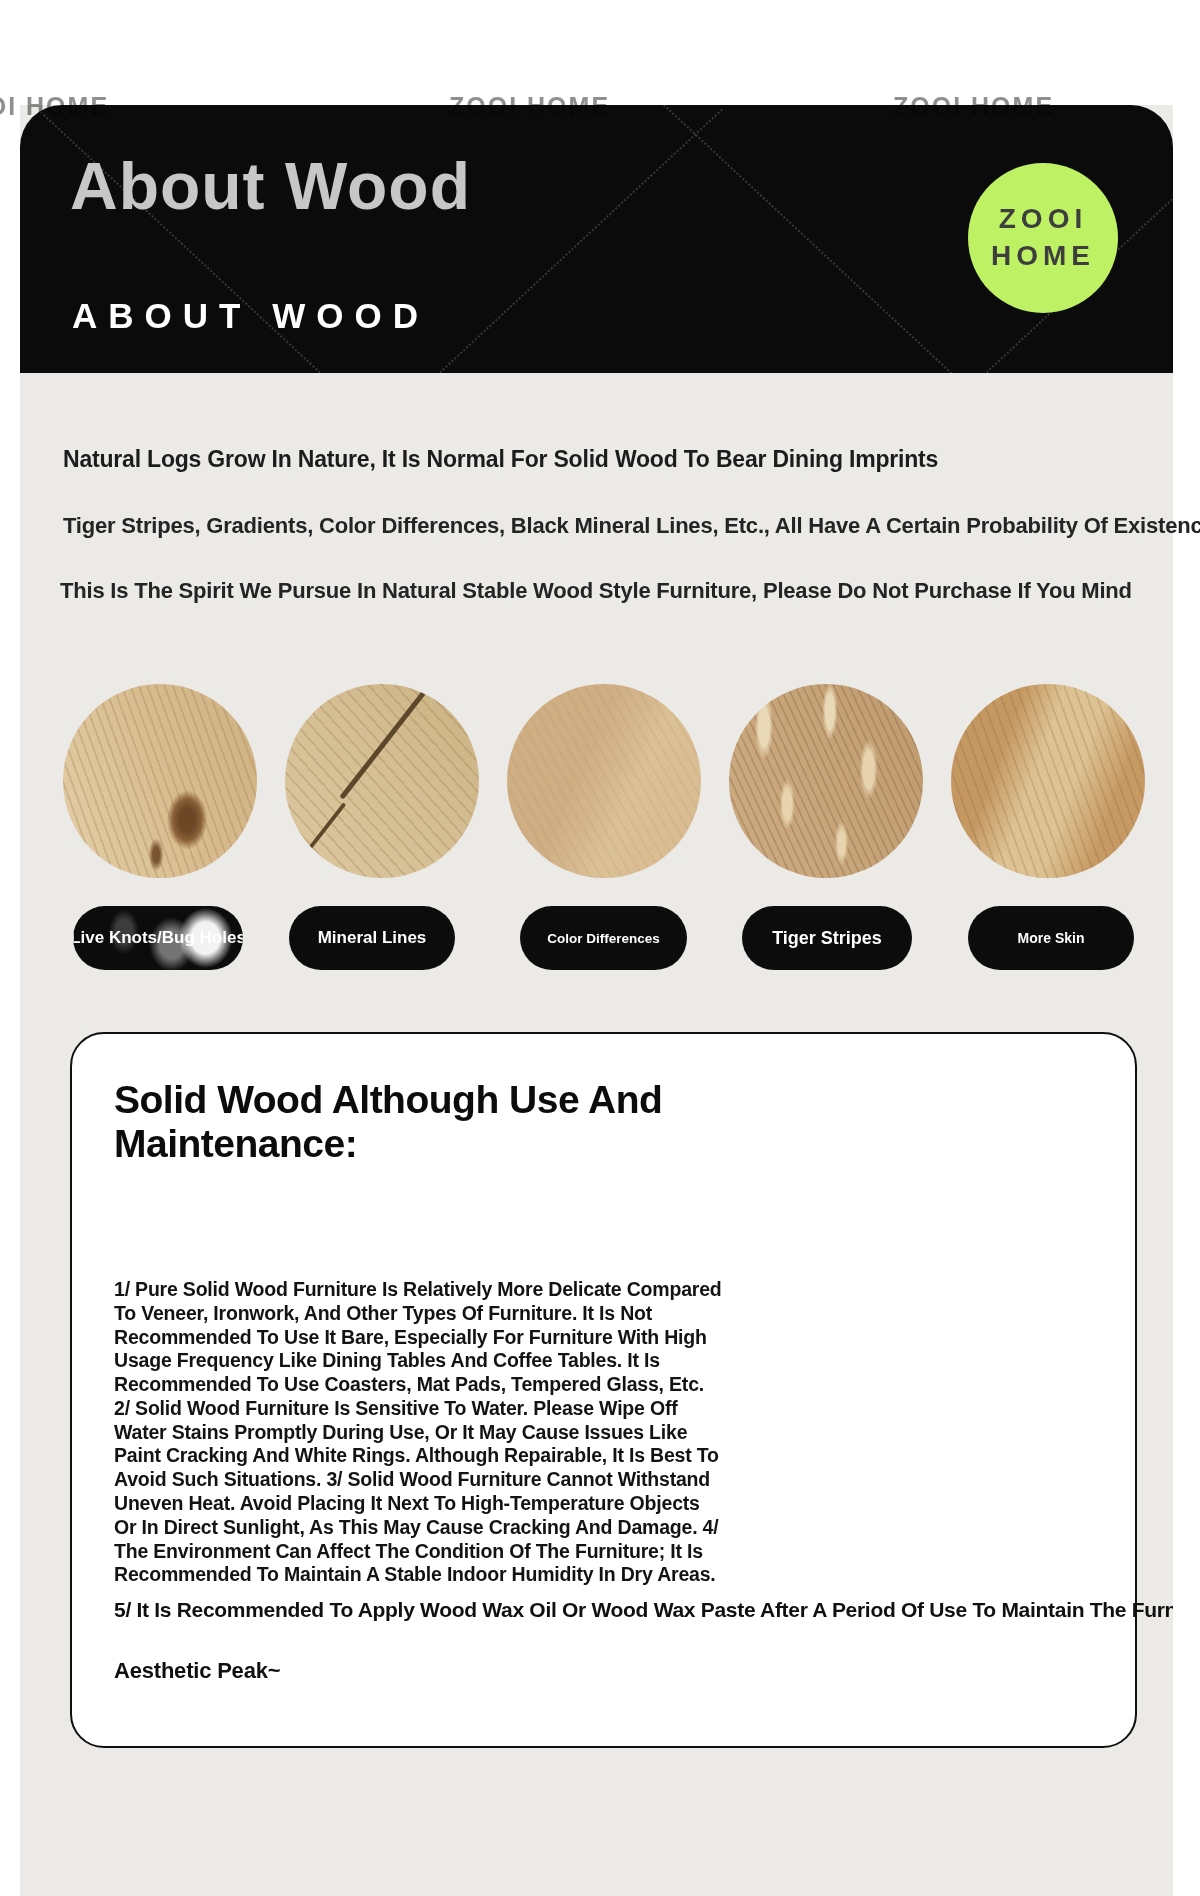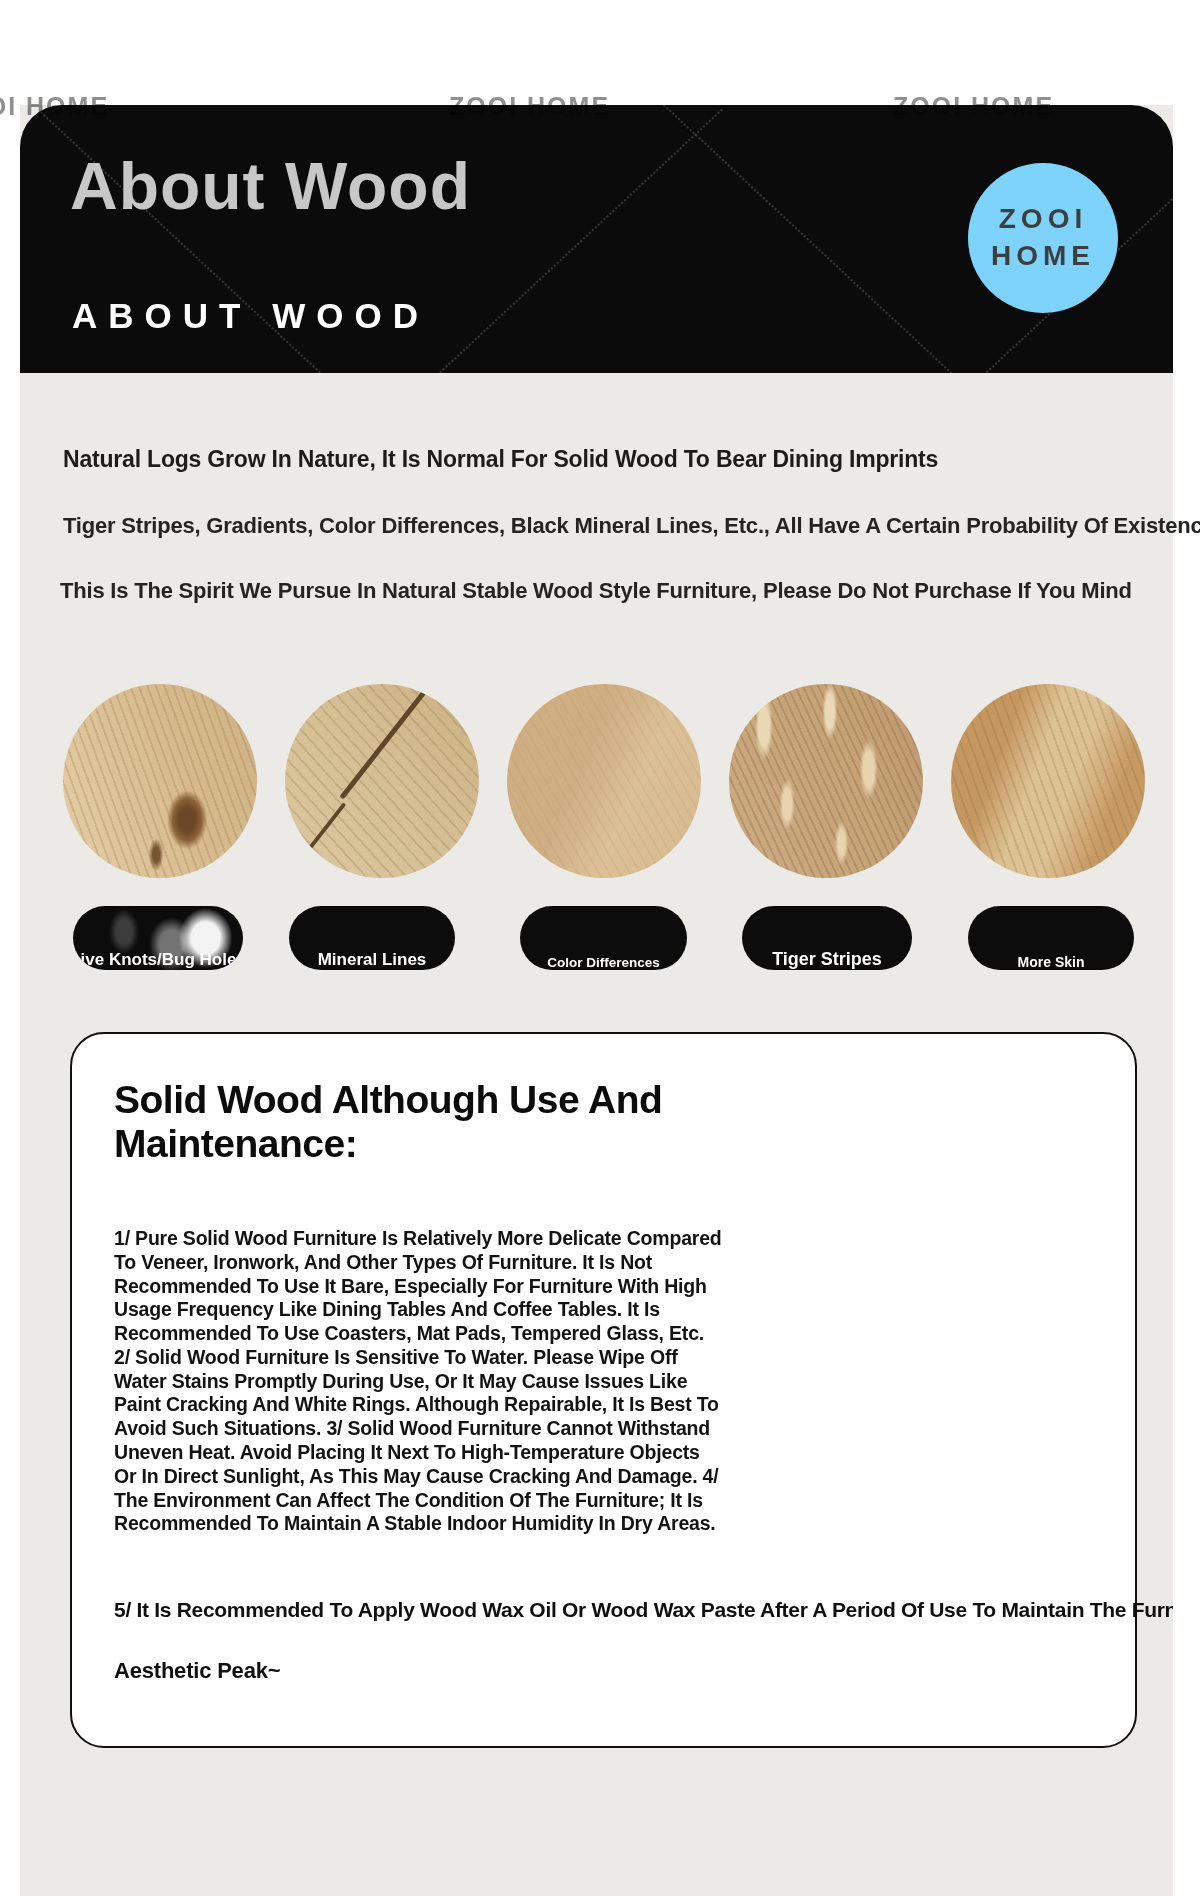--- a/index.html
+++ b/index.html
@@ -20,21 +20,21 @@
   .d4{width:470px;left:880px;top:128px;transform:rotate(-43deg);}
   
   .wm{position:absolute;top:92px;font-size:25px;letter-spacing:2px;color:#8f8f8f;
     mix-blend-mode:multiply;z-index:3;white-space:nowrap;font-weight:600;}
   .wm1{left:-52px;} .wm2{left:449px;} .wm3{left:893px;}
   
   .hero-title{left:70px;top:148px;font-size:66px;font-weight:bold;color:#c7c7c7;
     letter-spacing:1px;z-index:4;}
   .hero-sub{left:72px;top:296px;font-size:35px;font-weight:600;color:#ffffff;
     letter-spacing:11px;z-index:4;}
-  .logo{left:968px;top:163px;width:150px;height:150px;background:#7dd3fc;border-radius:50%;
+  .logo{left:968px;top:163px;width:150px;height:150px;background:#bef264;border-radius:50%;
     display:flex;flex-direction:column;align-items:center;justify-content:center;
     z-index:5;}
   .logo span{font-size:28px;font-weight:bold;color:#3e3e3e;letter-spacing:5px;line-height:1.32;}
   
   .intro{z-index:2;color:#1c1c1c;white-space:nowrap;}
   .intro-l1{left:63px;top:446px;font-size:23px;font-weight:bold;letter-spacing:-0.2px;}
   .intro-l2{left:63px;top:513px;font-size:22px;font-weight:600;color:#242424;letter-spacing:-0.2px;}
   .intro-l3{left:60px;top:578px;font-size:22px;font-weight:600;color:#242424;letter-spacing:-0.2px;}
   
   .wood{top:684px;width:194px;height:194px;border-radius:50%;overflow:hidden;z-index:2;}
@@ -58,38 +58,38 @@
     radial-gradient(ellipse 12px 40px at 72% 44%,#e7d4ae 0 45%,rgba(231,212,174,0) 75%),
     radial-gradient(ellipse 10px 34px at 30% 62%,#e7d4ae 0 45%,rgba(231,212,174,0) 75%),
     radial-gradient(ellipse 9px 30px at 58% 82%,#e7d4ae 0 40%,rgba(231,212,174,0) 75%),
     repeating-linear-gradient(65deg,rgba(125,95,60,.28) 0 2px,rgba(0,0,0,0) 2px 7px),
     linear-gradient(65deg,#cdab80,#c6a277 60%,#bf9a6e);}
   .wood-bands{left:951px;background:
     repeating-linear-gradient(70deg,rgba(120,85,45,.18) 0 2px,rgba(0,0,0,0) 2px 9px),
     linear-gradient(110deg,#c59862 0 28%,#ddc293 44% 60%,#c79a64 78% 100%);}
   
   .pill{top:906px;height:64px;background:#0c0c0c;border-radius:32px;display:flex;
-    align-items:flex-end;justify-content:center;color:#ffffff;z-index:2;overflow:hidden;}
+    align-items:center;justify-content:center;color:#ffffff;z-index:2;overflow:hidden;}
   .pill span{position:relative;z-index:2;white-space:nowrap;font-weight:bold;letter-spacing:0;}
   .pill1{left:73px;width:170px;} .pill1 span{font-size:17px;}
   .pill2{left:289px;width:166px;} .pill2 span{font-size:17px;font-weight:600;}
   .pill3{left:520px;width:167px;} .pill3 span{font-size:13.5px;font-weight:600;}
   .pill4{left:742px;width:170px;} .pill4 span{font-size:18px;}
   .pill5{left:968px;width:166px;} .pill5 span{font-size:14px;font-weight:600;}
   .pill-smudge{position:absolute;left:0;top:0;right:0;bottom:0;z-index:1;
     background:
       radial-gradient(ellipse 36px 40px at 78% 50%,rgba(255,255,255,.95) 0 40%,rgba(255,255,255,0) 75%),
       radial-gradient(ellipse 30px 36px at 58% 60%,rgba(200,200,200,.55) 0 40%,rgba(200,200,200,0) 75%),
       radial-gradient(ellipse 20px 30px at 30% 40%,rgba(150,150,150,.35) 0 40%,rgba(150,150,150,0) 75%);}
   
   .card{left:70px;top:1032px;width:1063px;height:712px;background:#ffffff;
     border:2px solid #101010;border-radius:34px;z-index:1;}
   .card-heading{left:114px;top:1078px;width:660px;font-size:39px;font-weight:bold;
     line-height:1.13;letter-spacing:-0.5px;color:#0c0c0c;z-index:2;}
-  .card-body{left:114px;top:1227px;width:610px;font-size:19.5px;font-weight:bold;
+  .card-body{left:114px;top:1278px;width:610px;font-size:19.5px;font-weight:bold;
     line-height:1.22;letter-spacing:-0.2px;color:#131313;z-index:2;}
   .card-tip5{left:114px;top:1598px;width:1059px;font-size:21px;font-weight:bold;
     letter-spacing:-0.3px;color:#101010;white-space:nowrap;overflow:hidden;z-index:3;}
   .card-closing{left:114px;top:1658px;font-size:22px;font-weight:bold;
     letter-spacing:-0.2px;color:#101010;z-index:2;}
 </style>
 </head>
 <body>
 
 <div class="abs panel-gray"></div>

